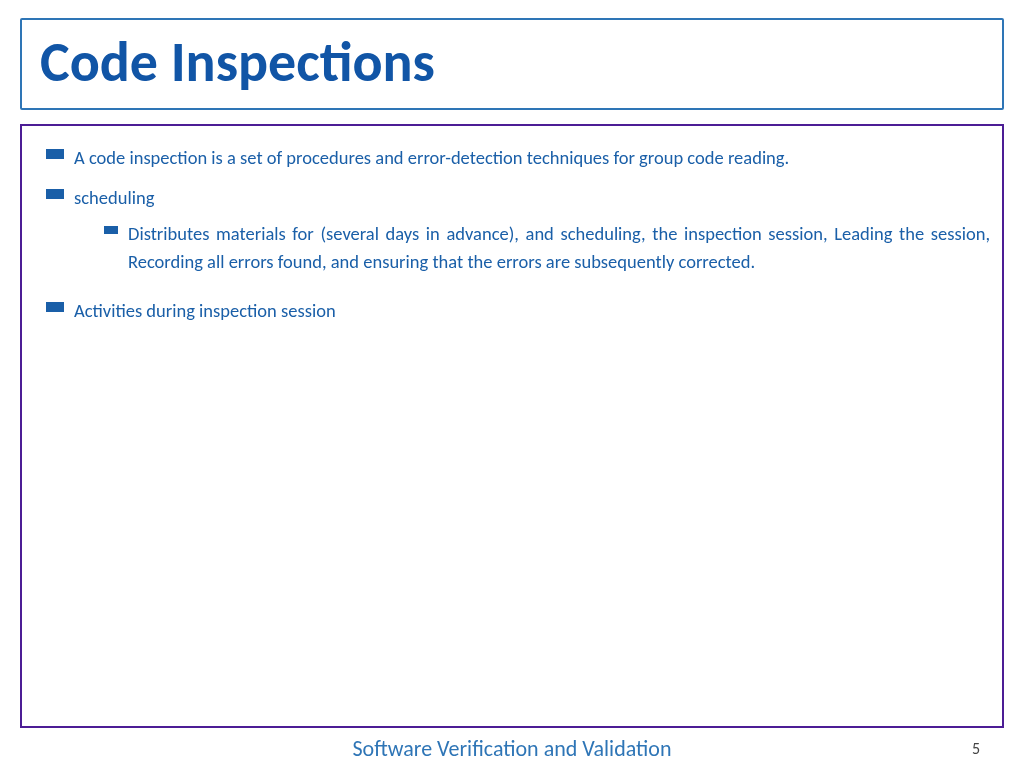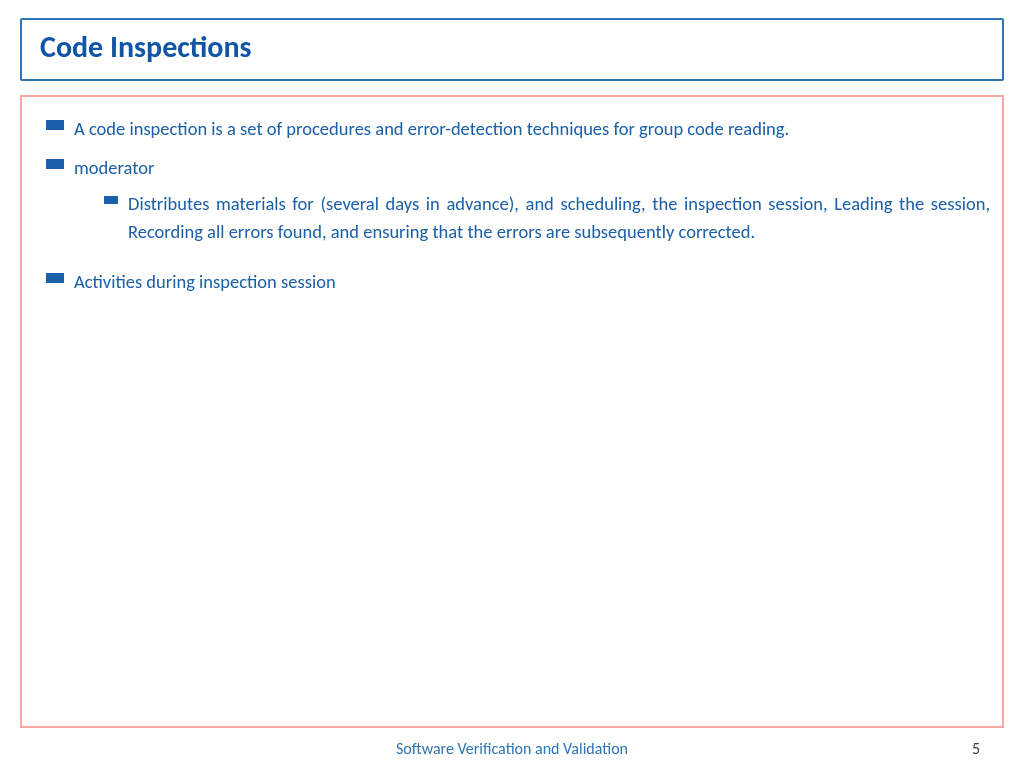--- a/index.html
+++ b/index.html
@@ -29,28 +29,28 @@
 
     .title-section {
       border: 2px solid #2e75b6;
       padding: 10px 18px 14px 18px;
       margin-bottom: 14px;
       border-radius: 2px;
     }
 
     .slide-title {
       color: #1155a6;
-      font-size: 30px;
+      font-size: 56px;
       font-weight: bold;
       font-family: 'Calibri', Arial, sans-serif;
       line-height: 1.15;
     }
 
     .content-section {
-      border: 2px solid #fca5a5;
+      border: 2px solid #4c1d95;
       flex: 1;
       padding: 18px 12px 18px 24px;
       margin-bottom: 0;
     }
 
     .bullet-list {
       list-style: none;
       padding: 0;
       margin: 0;
     }
@@ -117,21 +117,21 @@
       display: flex;
       justify-content: center;
       align-items: center;
       padding: 10px 20px;
       position: relative;
       height: 40px;
     }
 
     .footer-title {
       color: #2e75b6;
-      font-size: 16px;
+      font-size: 22px;
       text-align: right;
       font-family: 'Calibri', Arial, sans-serif;
     }
 
     .footer-page {
       position: absolute;
       right: 24px;
       color: #444444;
       font-size: 16px;
       font-family: 'Calibri', Arial, sans-serif;
@@ -151,21 +151,21 @@
 
       <li>
         <span class="bullet-marker"></span>
         <span class="bullet-text">A code inspection is a set of procedures and error-detection techniques for group code reading.</span>
       </li>
 
 
       <li>
         <span class="bullet-marker"></span>
         <div class="bullet-text">
-          <span>moderator</span>
+          <span>scheduling</span>
           <ul class="sub-bullet-list">
             <li>
               <span class="sub-bullet-marker"></span>
               <span class="bullet-text">Distributes materials for (several days in advance), and scheduling, the inspection session, Leading the session,  Recording all errors found, and ensuring that the errors are subsequently corrected.</span>
             </li>
           </ul>
         </div>
       </li>
 
       <li>

